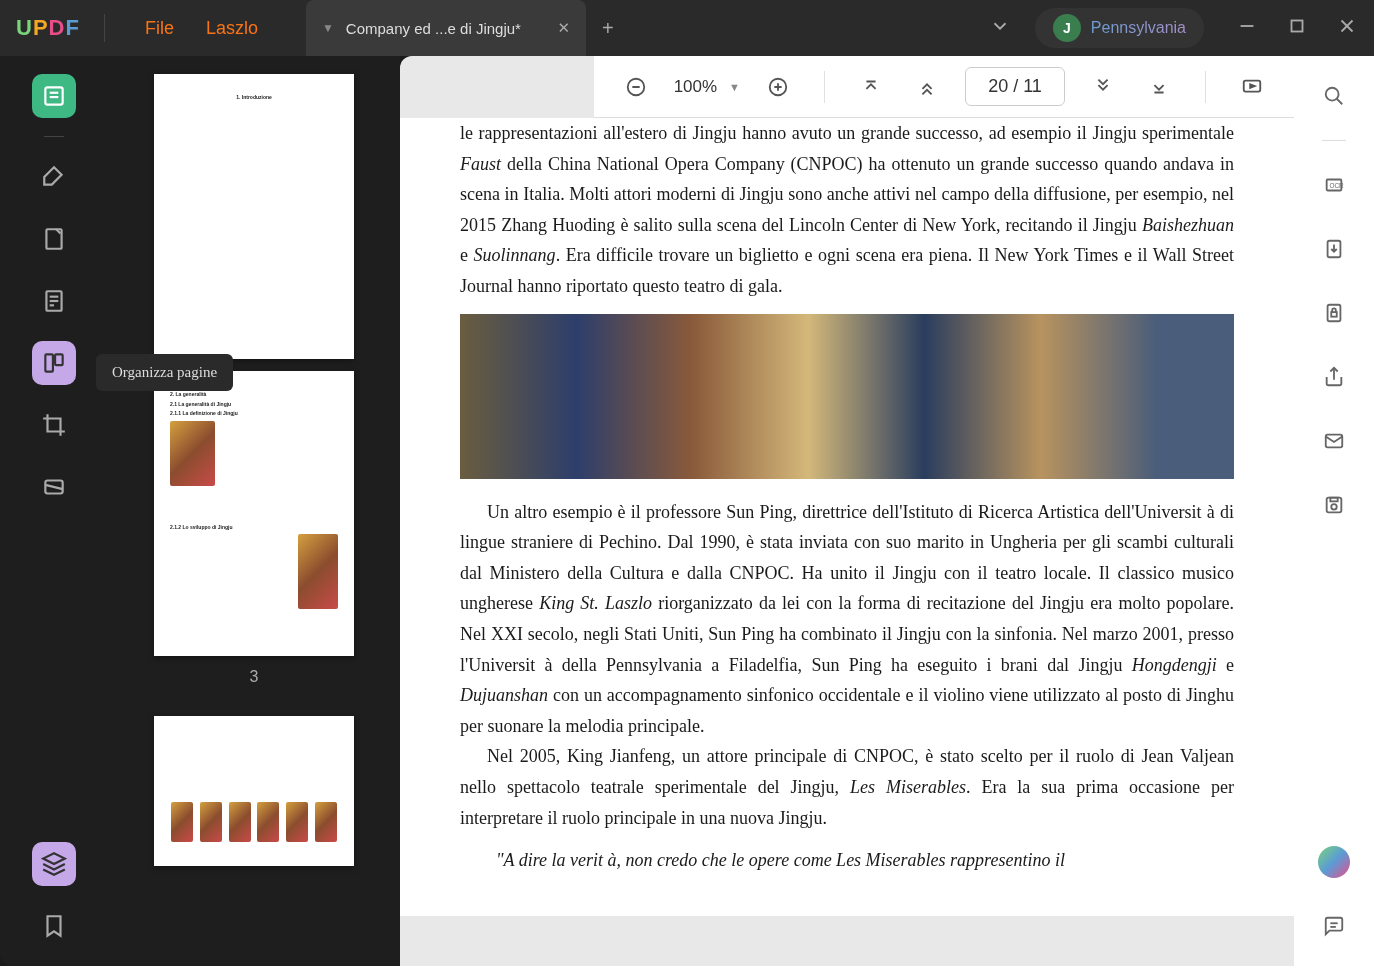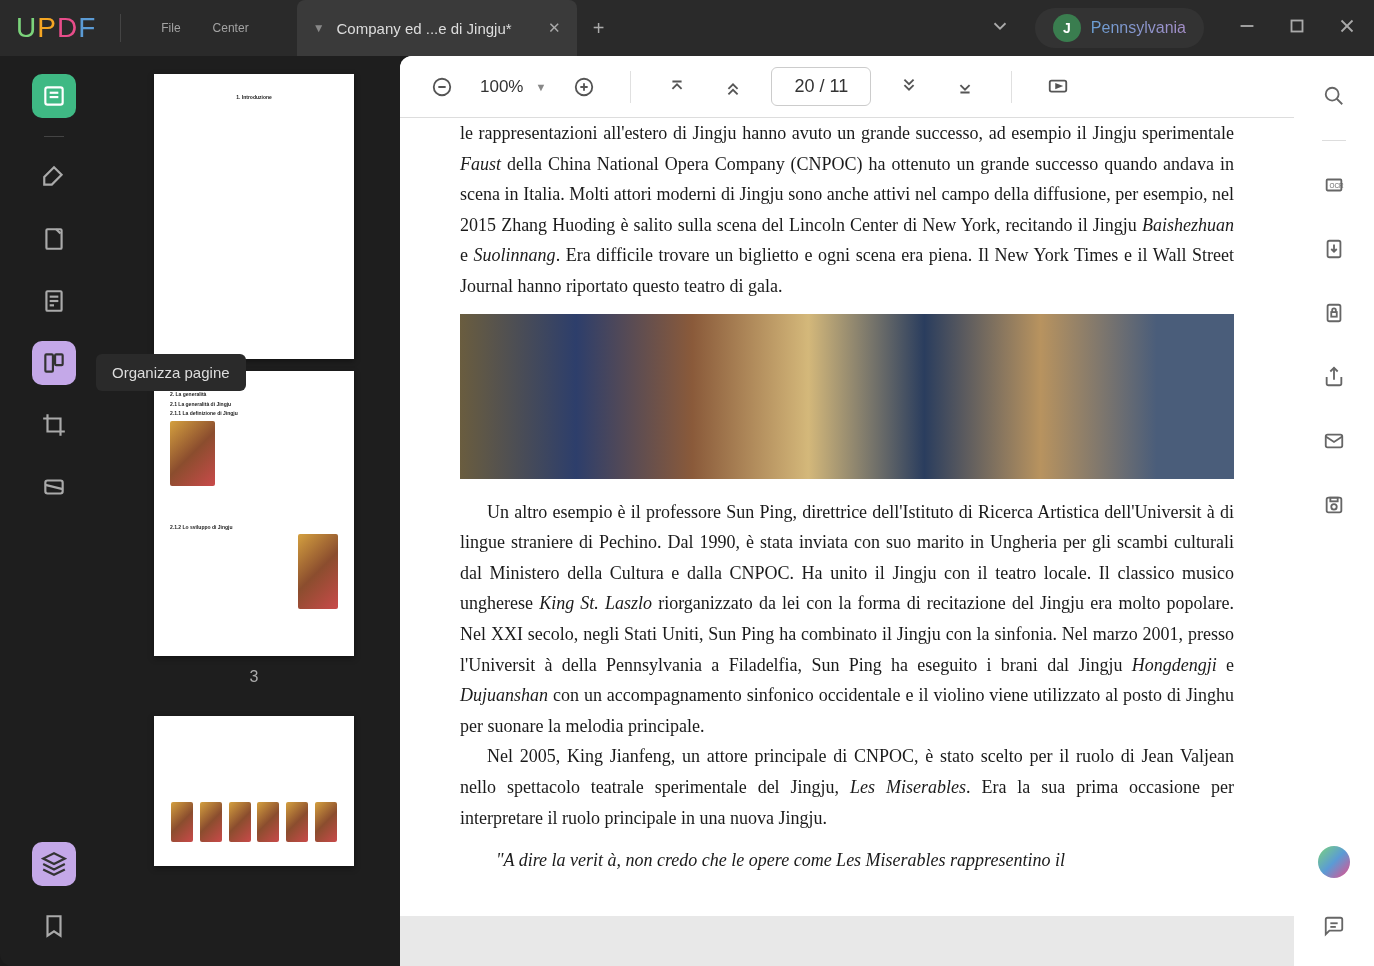--- a/index.html
+++ b/index.html
@@ -1,26 +1,26 @@
 <!DOCTYPE html>
 <html><head>
 <meta charset="utf-8">
 <style>
 * { margin: 0; padding: 0; box-sizing: border-box; }
 body { font-family: -apple-system, Segoe UI, sans-serif; background: #1e1e1e; overflow: hidden; width: 1374px; height: 966px; }
 
 
 .titlebar { height: 56px; background: #2a2a2a; display: flex; align-items: center; padding: 0 16px; gap: 0; }
-.logo { font-size: 28px; font-weight: 400; letter-spacing: 1px; }
+.logo { font-size: 22px; font-weight: 700; letter-spacing: 1px; }
 .logo span:nth-child(1) { color: #7bd47b; }
 .logo span:nth-child(2) { color: #f5a623; }
 .logo span:nth-child(3) { color: #e84d8a; }
 .logo span:nth-child(4) { color: #5b9bd5; }
 .divider-v { width: 1px; height: 28px; background: #444; margin: 0 24px; }
-.menu-item { color: #a3a3a3; font-size: 12px; padding: 8px 16px; cursor: pointer; }
+.menu-item { color: #f97316; font-size: 18px; padding: 8px 16px; cursor: pointer; }
 .tab-container { display: flex; align-items: center; margin-left: 32px; }
 .tab { background: #3a3a3a; border-radius: 8px 8px 0 0; padding: 10px 16px; display: flex; align-items: center; gap: 12px; color: #ddd; font-size: 15px; height: 56px; min-width: 280px; }
 .tab-dropdown-icon { color: #888; font-size: 12px; }
 .tab-close { color: #aaa; cursor: pointer; }
 .new-tab { color: #aaa; font-size: 20px; padding: 0 16px; cursor: pointer; }
 .spacer { flex: 1; }
 .titlebar-right { display: flex; align-items: center; gap: 16px; }
 .chevron-down { color: #aaa; padding: 8px; }
 .account-badge { display: flex; align-items: center; gap: 10px; background: #333; padding: 6px 18px; border-radius: 20px; }
 .avatar-circle { width: 28px; height: 28px; border-radius: 50%; background: #3a7d4f; color: #fff; display: flex; align-items: center; justify-content: center; font-size: 14px; font-weight: 600; }
@@ -34,33 +34,33 @@
 
 
 .left-iconbar { width: 108px; background: #1e1e1e; display: flex; flex-direction: column; align-items: center; padding: 18px 0; gap: 18px; border-radius: 0 0 0 12px; }
 .iconbar-btn { width: 44px; height: 44px; border-radius: 10px; display: flex; align-items: center; justify-content: center; cursor: pointer; color: #aaa; }
 .iconbar-btn.active { background: #3fb984; color: #fff; }
 .iconbar-btn.highlighted { background: #c4a8e8; color: #333; }
 .iconbar-btn.layers-active { background: #c4a8e8; color: #333; }
 .iconbar-spacer { flex: 1; }
 .iconbar-divider { width: 20px; height: 1px; background: #444; }
 
-.tooltip { position: absolute; left: 96px; top: 354px; background: #2a2a2a; color: #ddd; padding: 10px 16px; border-radius: 6px; font-size: 15px; white-space: nowrap; z-index: 10; }
+.tooltip { position: absolute; left: 96px; top: 354px; background: #2a2a2a; color: #ddd; padding: 10px 16px; border-radius: 6px; font-size: 15px; white-space: nowrap; z-index: 10; font-family: Liberation Serif, serif; }
 
 
 .thumb-panel { width: 292px; background: #1e1e1e; overflow-y: auto; padding: 18px 20px; }
 .thumb { background: #fff; width: 200px; height: auto; margin: 0 auto 12px; box-shadow: 0 2px 6px rgba(0,0,0,0.4); }
 .thumb-page { padding: 20px 16px; font-size: 5px; line-height: 1.4; color: #222; }
 .thumb-page.tall { height: 285px; }
 .thumb-page.medium { height: 285px; }
 .thumb-label { text-align: center; color: #aaa; font-size: 16px; margin-bottom: 30px; }
 .thumb-illustration-placeholder { background: linear-gradient(135deg, #d4a03f 0%, #8b4d2e 50%, #c94a4a 100%); border-radius: 2px; }
 
 
-.docarea { flex: 1; background: #e8e8e8; display: flex; flex-direction: column; border-radius: 12px 0 0 0; overflow: hidden; }
+.docarea { flex: 1; background: #e8e8e8; display: flex; flex-direction: column; border-radius: 12px 0 0 0; overflow: hidden; align-items: flex-end; }
 .doc-toolbar { height: 62px; background: #fff; border-bottom: 1px solid #ddd; display: flex; align-items: center; padding: 0 24px; gap: 20px; }
 .tool-btn { width: 36px; height: 36px; display: flex; align-items: center; justify-content: center; color: #555; cursor: pointer; border-radius: 6px; }
 .zoom-label { font-size: 17px; color: #333; }
 .zoom-dropdown { color: #888; font-size: 11px; margin-left: -8px; }
 .tool-divider { width: 1px; height: 32px; background: #e0e0e0; margin: 0 8px; }
 .page-input { border: 1px solid #ccc; border-radius: 6px; padding: 8px 14px; font-size: 18px; color: #333; min-width: 100px; text-align: center; }
 
 .doc-content { flex: 1; overflow: auto; padding: 0; }
 .doc-page { background: #fff; padding: 0 60px 40px; font-family: 'Times New Roman', serif; font-size: 18px; line-height: 1.7; color: #1a1a1a; text-align: justify; }
 .doc-image { width: 100%; height: 165px; margin: 12px 0 18px; background: linear-gradient(90deg, #6a5d3f 0%, #2d3e6b 15%, #8a5a3a 30%, #d4b87a 45%, #2a3d5e 60%, #b8935f 75%, #4a5d7a 90%); position: relative; }
@@ -78,21 +78,21 @@
 svg { width: 22px; height: 22px; }
 .iconbar-btn svg { width: 26px; height: 26px; }
 </style>
 </head>
 <body>
 
 <div class="titlebar">
   <div class="logo"><span>U</span><span>P</span><span>D</span><span>F</span></div>
   <div class="divider-v"></div>
   <div class="menu-item">File</div>
-  <div class="menu-item">Center</div>
+  <div class="menu-item">Laszlo</div>
   <div class="tab-container">
     <div class="tab">
       <span class="tab-dropdown-icon">▼</span>
       <span style="flex:1">Company ed ...e di Jingju*</span>
       <span class="tab-close">✕</span>
     </div>
     <div class="new-tab">+</div>
   </div>
   <div class="spacer"></div>
   <div class="titlebar-right">

